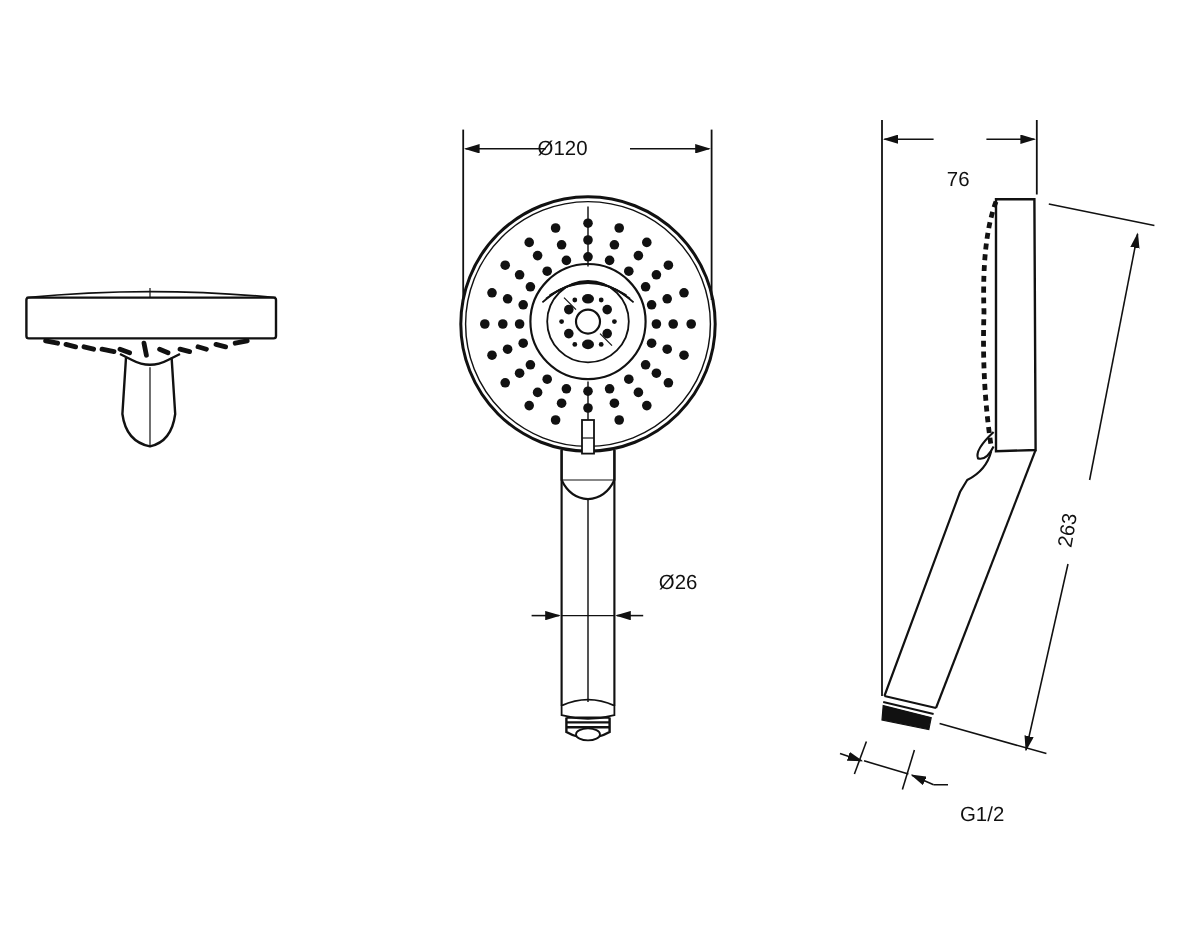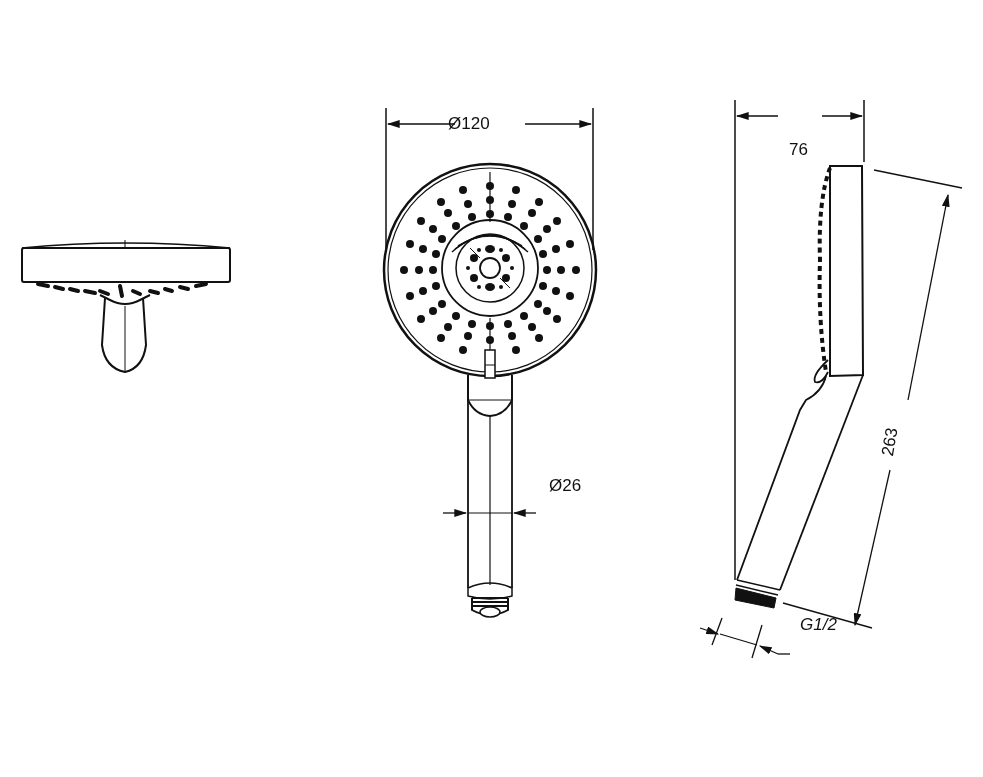--- a/index.html
+++ b/index.html
@@ -173,14 +173,14 @@
     <line x1="700" y1="628" x2="718" y2="634" stroke-width="1.3" marker-end="url(#arr)"></line>
     <line x1="720" y1="634" x2="757" y2="645" stroke-width="1.3"></line>
     <line x1="760" y1="646" x2="778" y2="654" stroke-width="1.3" marker-start="url(#arr)"></line>
     <line x1="778" y1="654" x2="790" y2="654" stroke-width="1.3"></line>
   </g>
 </svg>
 
 <div class="dimtext" style="left:448px;top:114px;">Ø120</div>
 <div class="dimtext" style="left:789px;top:106px;margin-top:34px;">76</div>
 <div class="dimtext" style="left:549px;top:476px;">Ø26</div>
-<div class="dimtext" style="left:800px;top:615px;font-style:italic;">G1/2</div>
+<div class="dimtext" style="left:800px;top:669px;">G1/2</div>
 <div class="dimtext" style="left:876px;top:432px;transform:rotate(-80deg);transform-origin:center;">263</div>
 
 </body></html>

